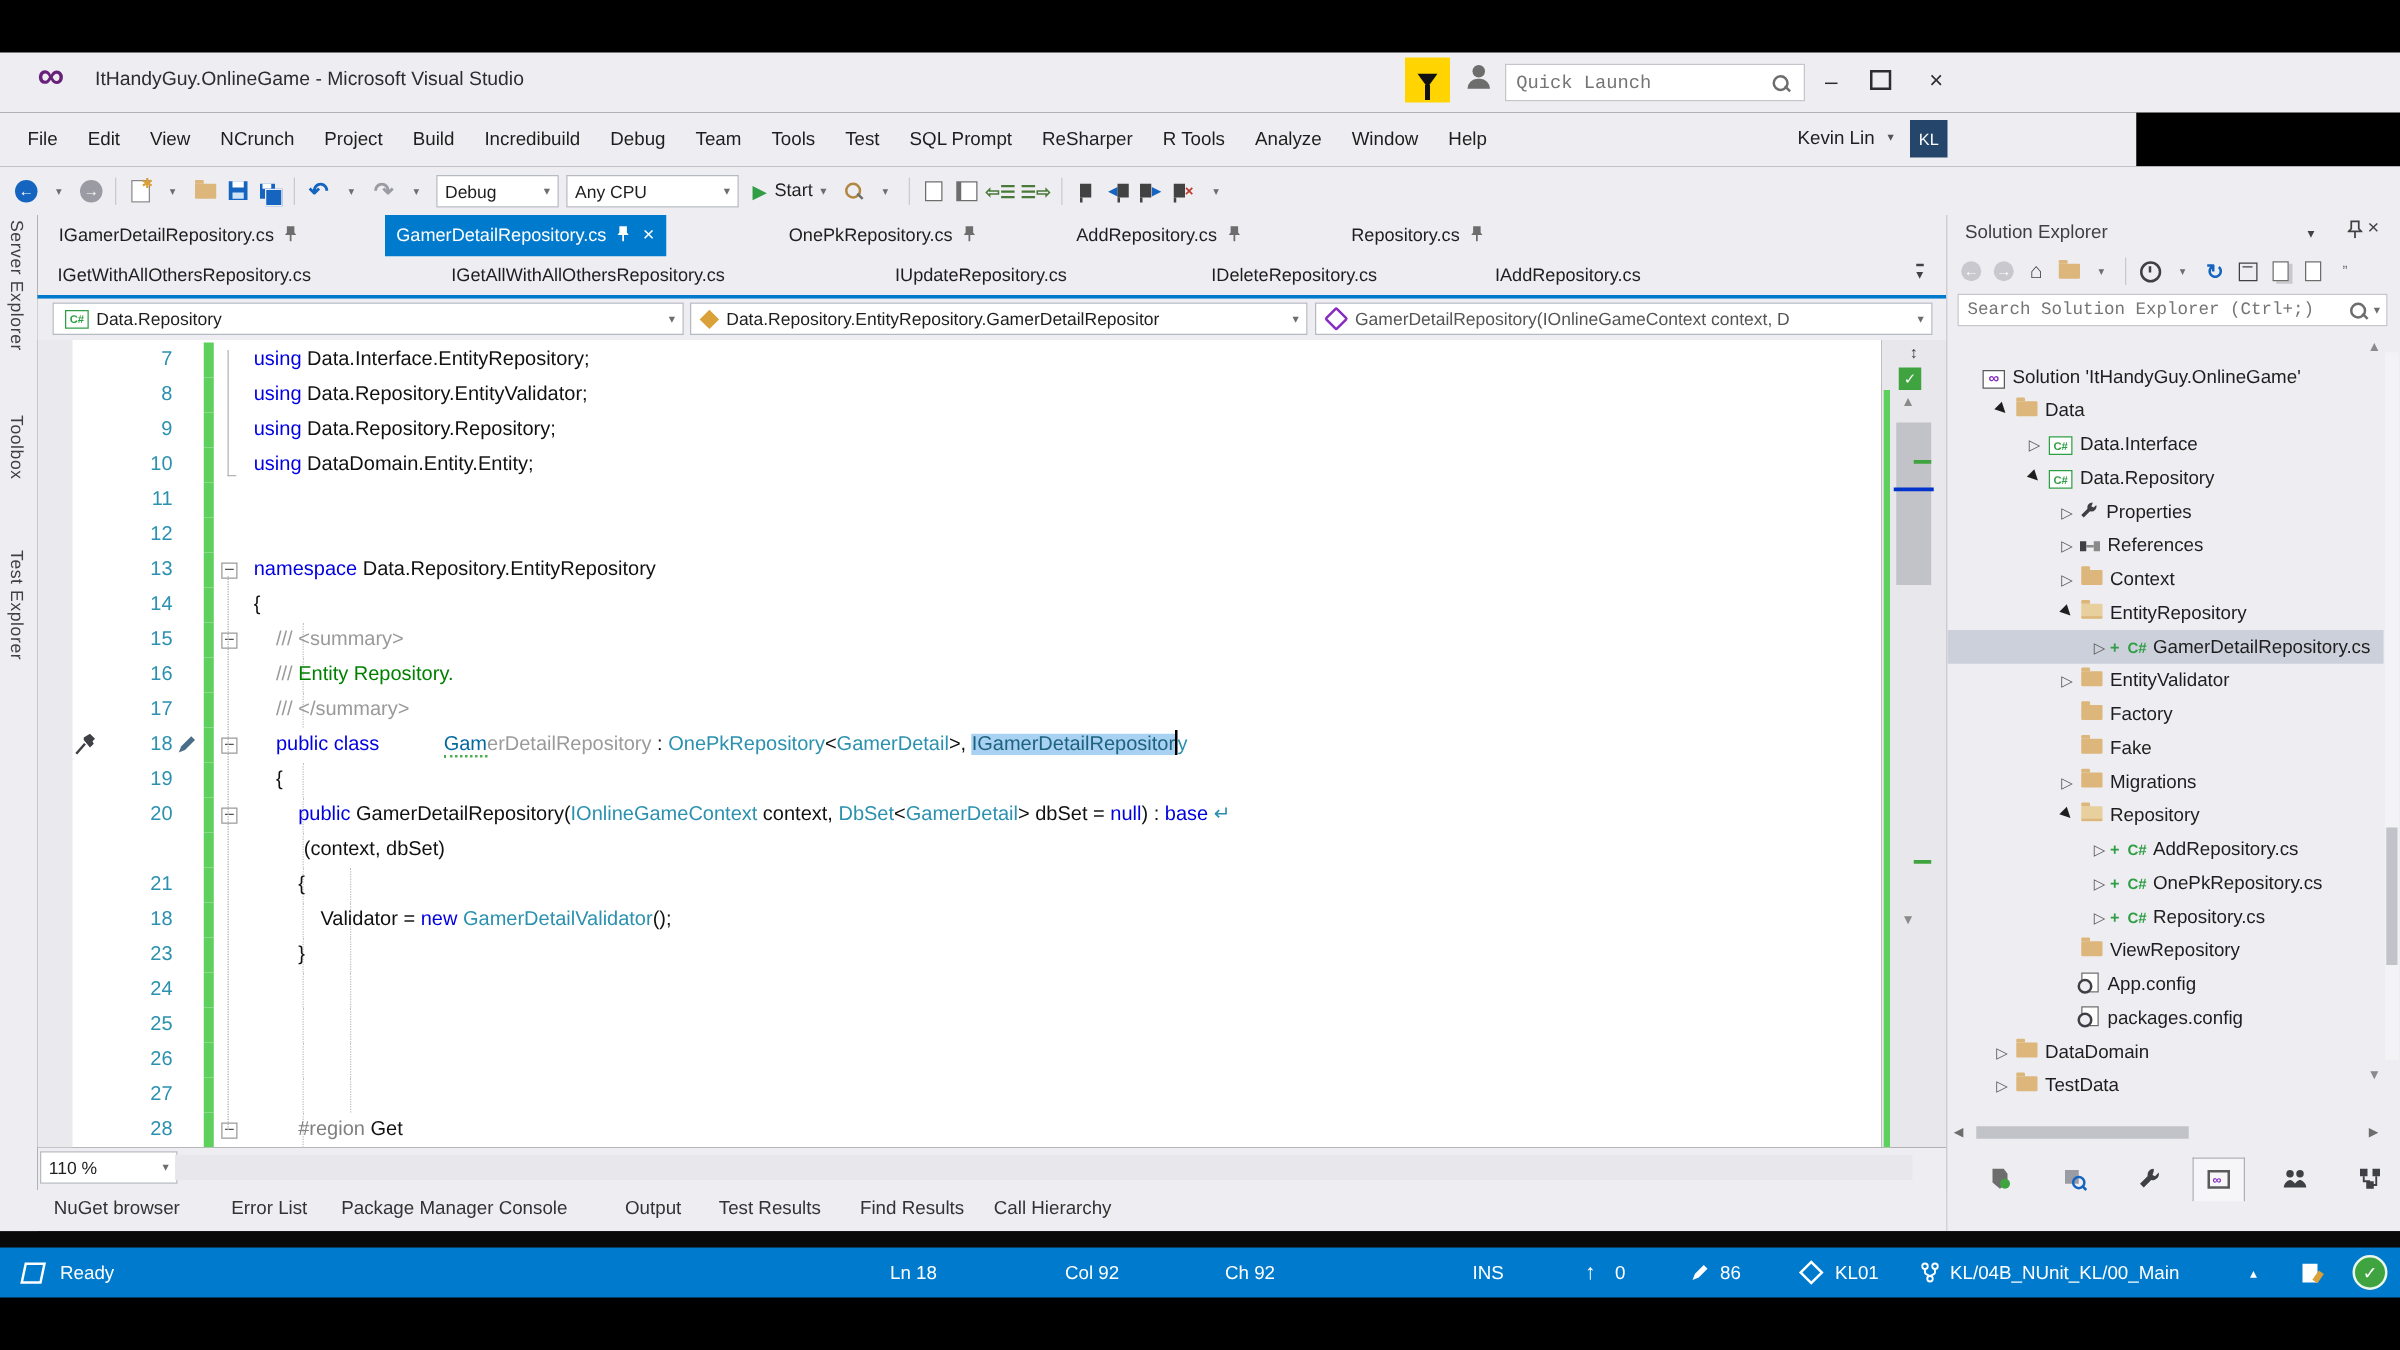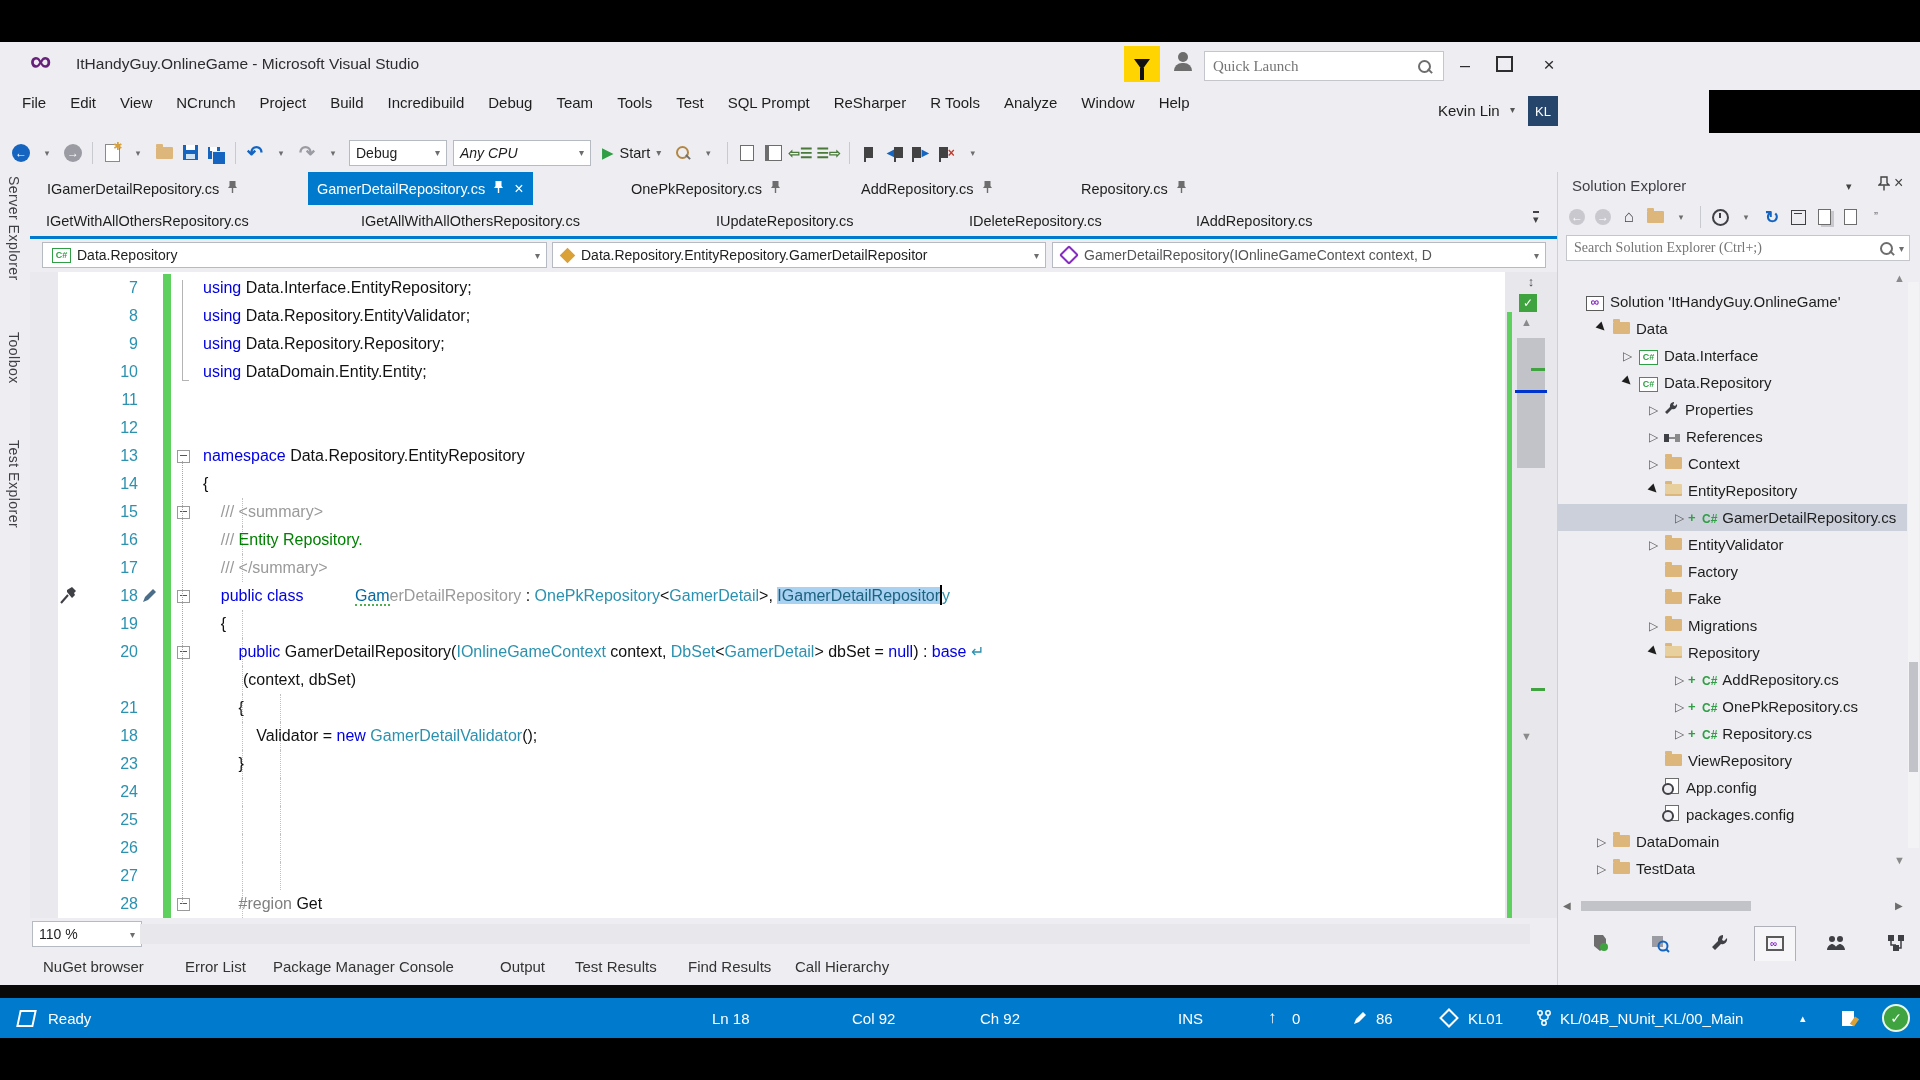--- a/index.html
+++ b/index.html
@@ -1,23 +1,23 @@
 <!DOCTYPE html>
 <html><head>
 <meta charset="utf-8">
 <style>
   html,body{margin:0;padding:0;background:#000;}
   #stage{position:relative;width:1920px;height:1080px;background:#000;overflow:hidden;
          font-family:"Liberation Sans",sans-serif;color:#1e1e1e;}
   .abs{position:absolute;}
   .bg{background:#eeeef2;}
-  input{font-family:Liberation Serif, serif;}
+  input{font-family:Liberation Mono, monospace;}
   
   #titlebar{left:0;top:42px;width:1920px;height:48px;}
-  #menubar{left:0;top:90px;width:1709px;height:43px;display:flex;align-items:flex-start;}
+  #menubar{left:0;top:90px;width:1709px;height:43px;display:flex;align-items:center;}
   .menu-item{padding:4px 12px;font-size:15px;color:#1e1e1e;}
   #toolbar{left:0;top:133px;width:1920px;height:39px;display:flex;align-items:center;padding-left:8px;box-sizing:border-box;}
   .tb{display:inline-flex;align-items:center;justify-content:center;min-width:22px;height:26px;margin:0 2px;font-size:15px;color:#424242;}
   .tbsep{width:1px;height:22px;background:#c9c9d0;margin:0 6px;}
   .combo{display:inline-flex;align-items:center;background:#fff;border:1px solid #b6bac2;height:24px;padding:0 6px;font-size:14px;color:#1e1e1e;}
   .cdn{color:#6d6d6d;font-size:10px;margin-left:6px;}
   .circle{width:18px;height:18px;border-radius:50%;display:inline-flex;align-items:center;justify-content:center;color:#fff;font-size:12px;line-height:1;}
   
   .side-tab{writing-mode:vertical-rl;font-size:14px;color:#3f3f46;letter-spacing:.5px;}
   
@@ -160,21 +160,21 @@
         <span style="color:#9b9ba3;font-size:19px;font-weight:bold;">↷</span>
       </span>
       <span class="tb">
         <span style="font-size:9px;color:#6d6d6d;">▾</span>
       </span>
       <span class="combo" style="width: 84px; margin: 0px 3px;">
         <span style="flex: 1 1 0%;">Debug</span>
         <span class="cdn">▾</span>
       </span>
       <span class="combo" style="width: 124px; margin: 0px 3px;">
-        <span style="flex: 1 1 0%; font-style: italic;">Any CPU</span>
+        <span style="flex: 1 1 0%;">Any CPU</span>
         <span class="cdn">▾</span>
       </span>
       <span class="tb" style="margin: 0px 8px;">
         <span style="color: rgb(47, 158, 68); font-size: 15px; margin-right: 6px;">▶</span>
         <span style="font-size: 14.5px; color: rgb(30, 30, 30);">Start</span>
         <span class="cdn">▾</span>
       </span>
       <span class="tb">
         <span class="lens" style="border-color:#b38642;"></span>
       </span>

